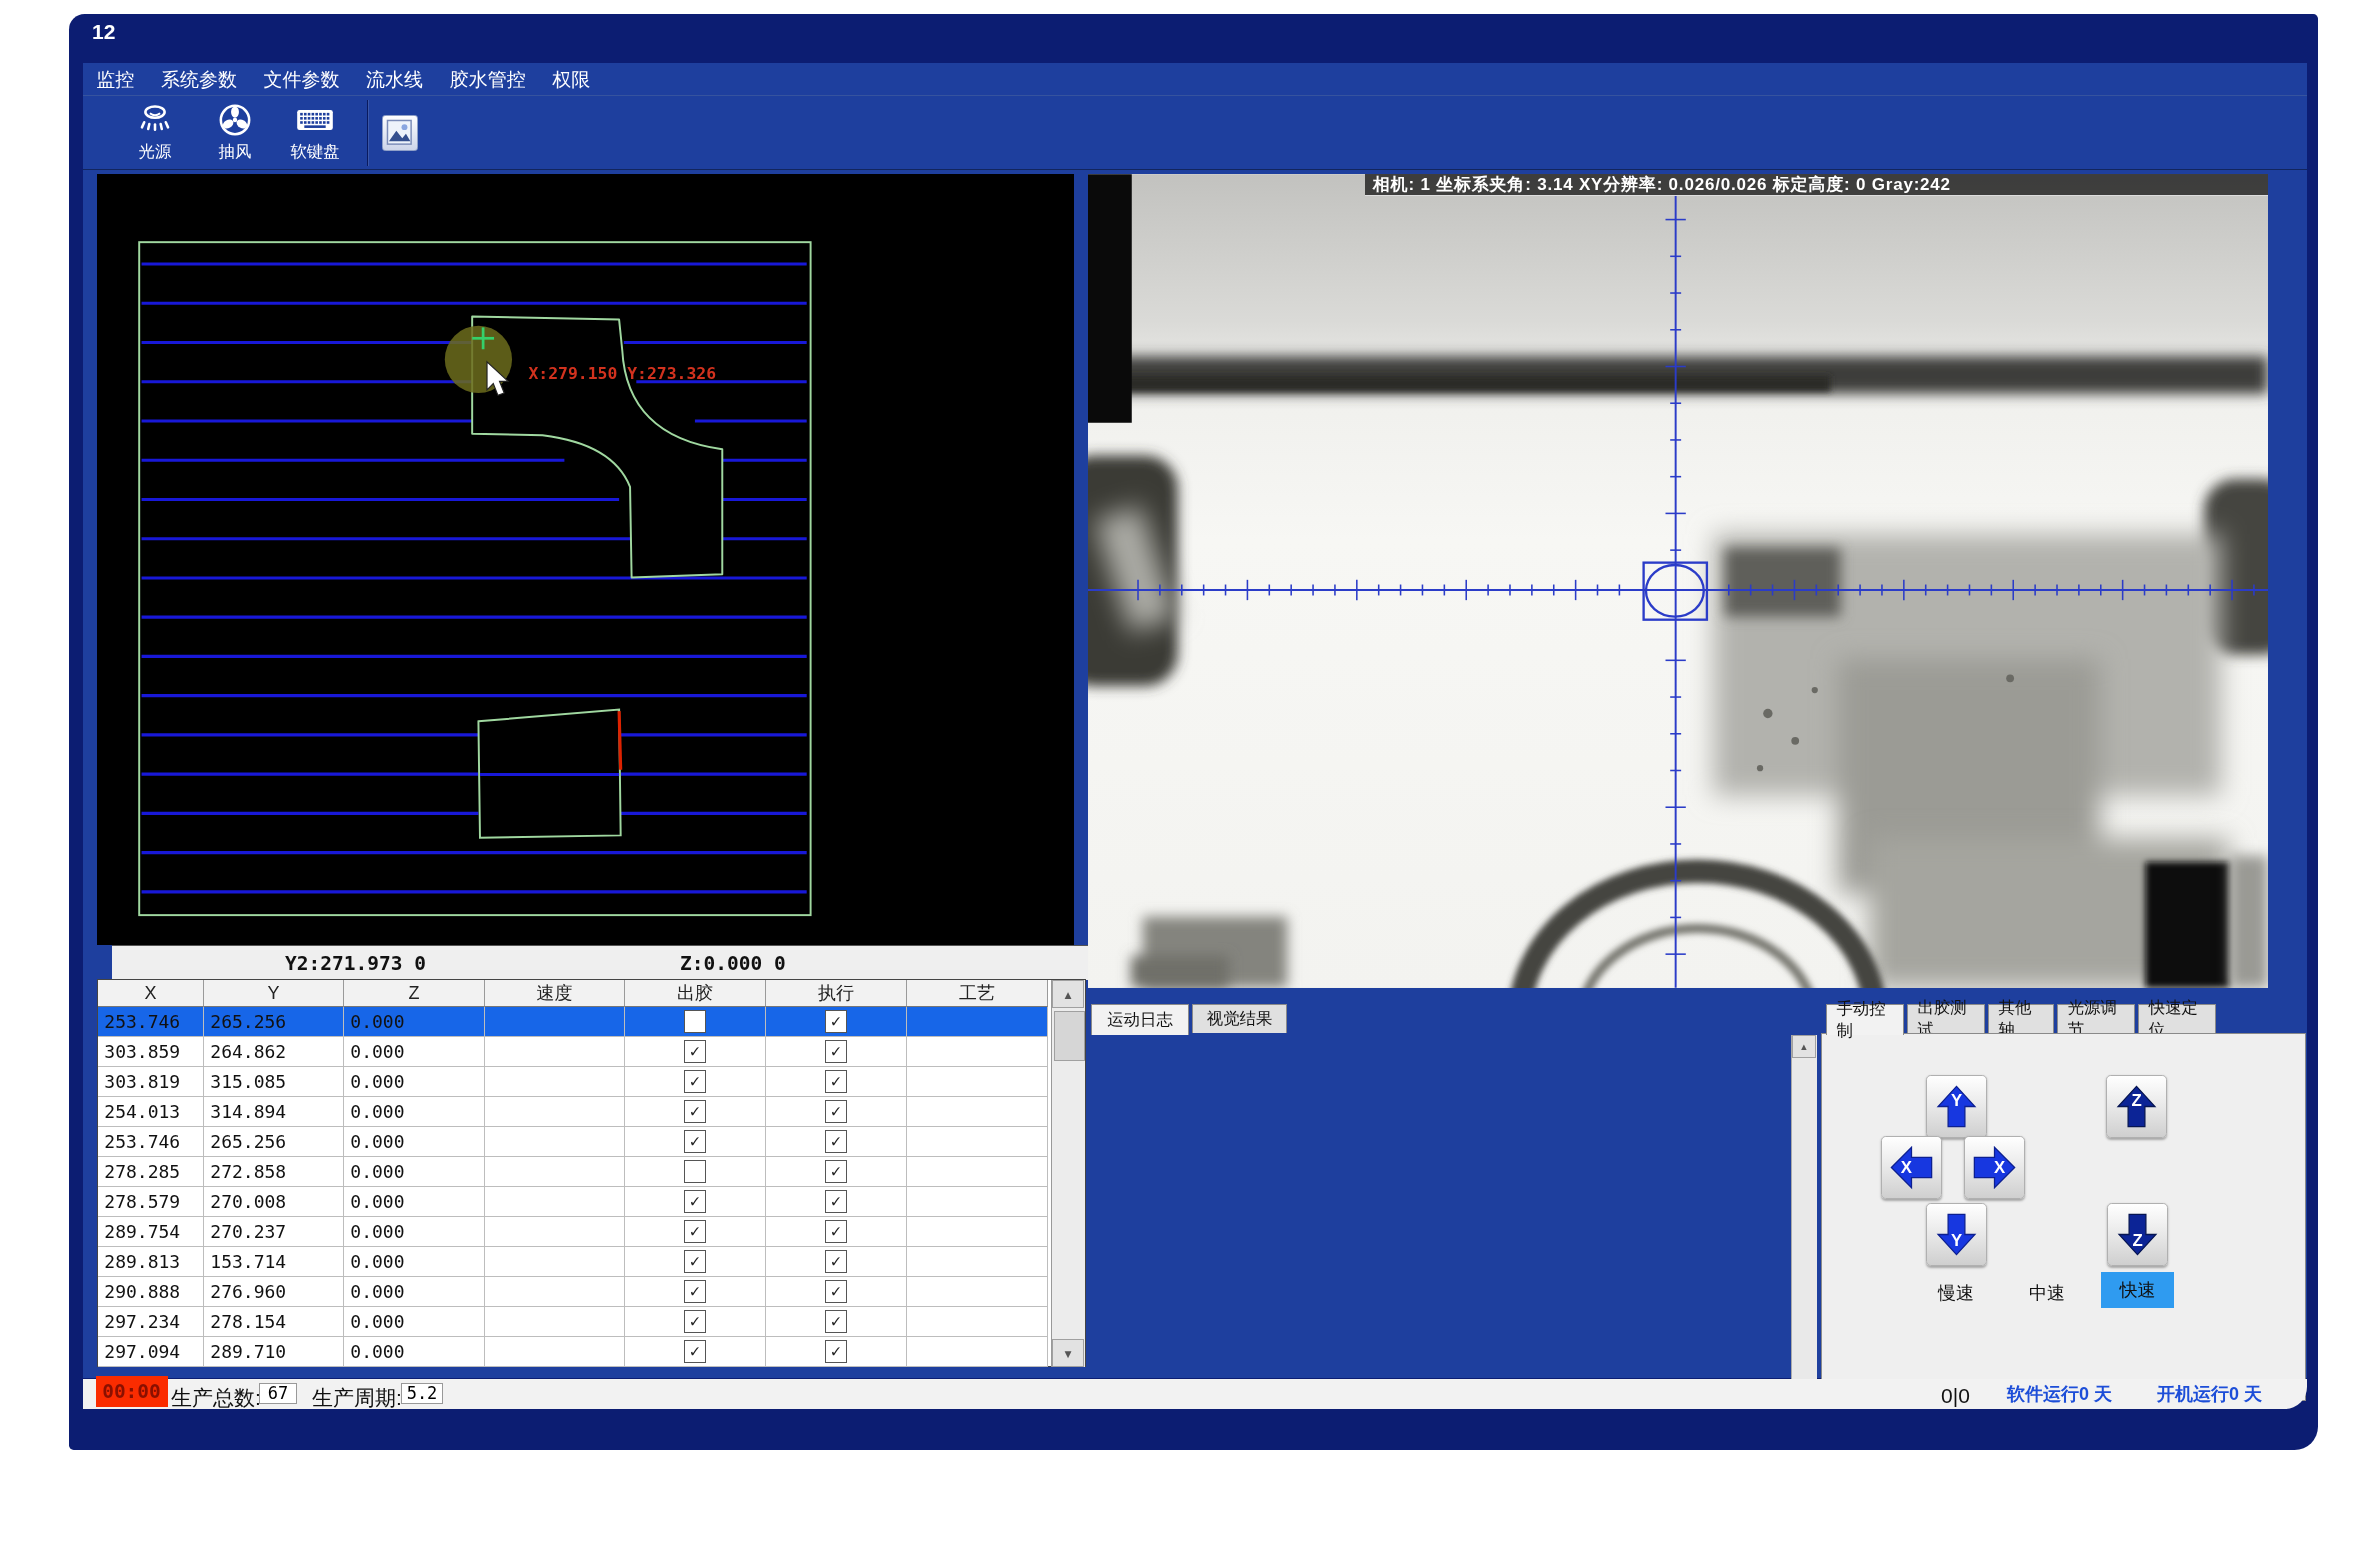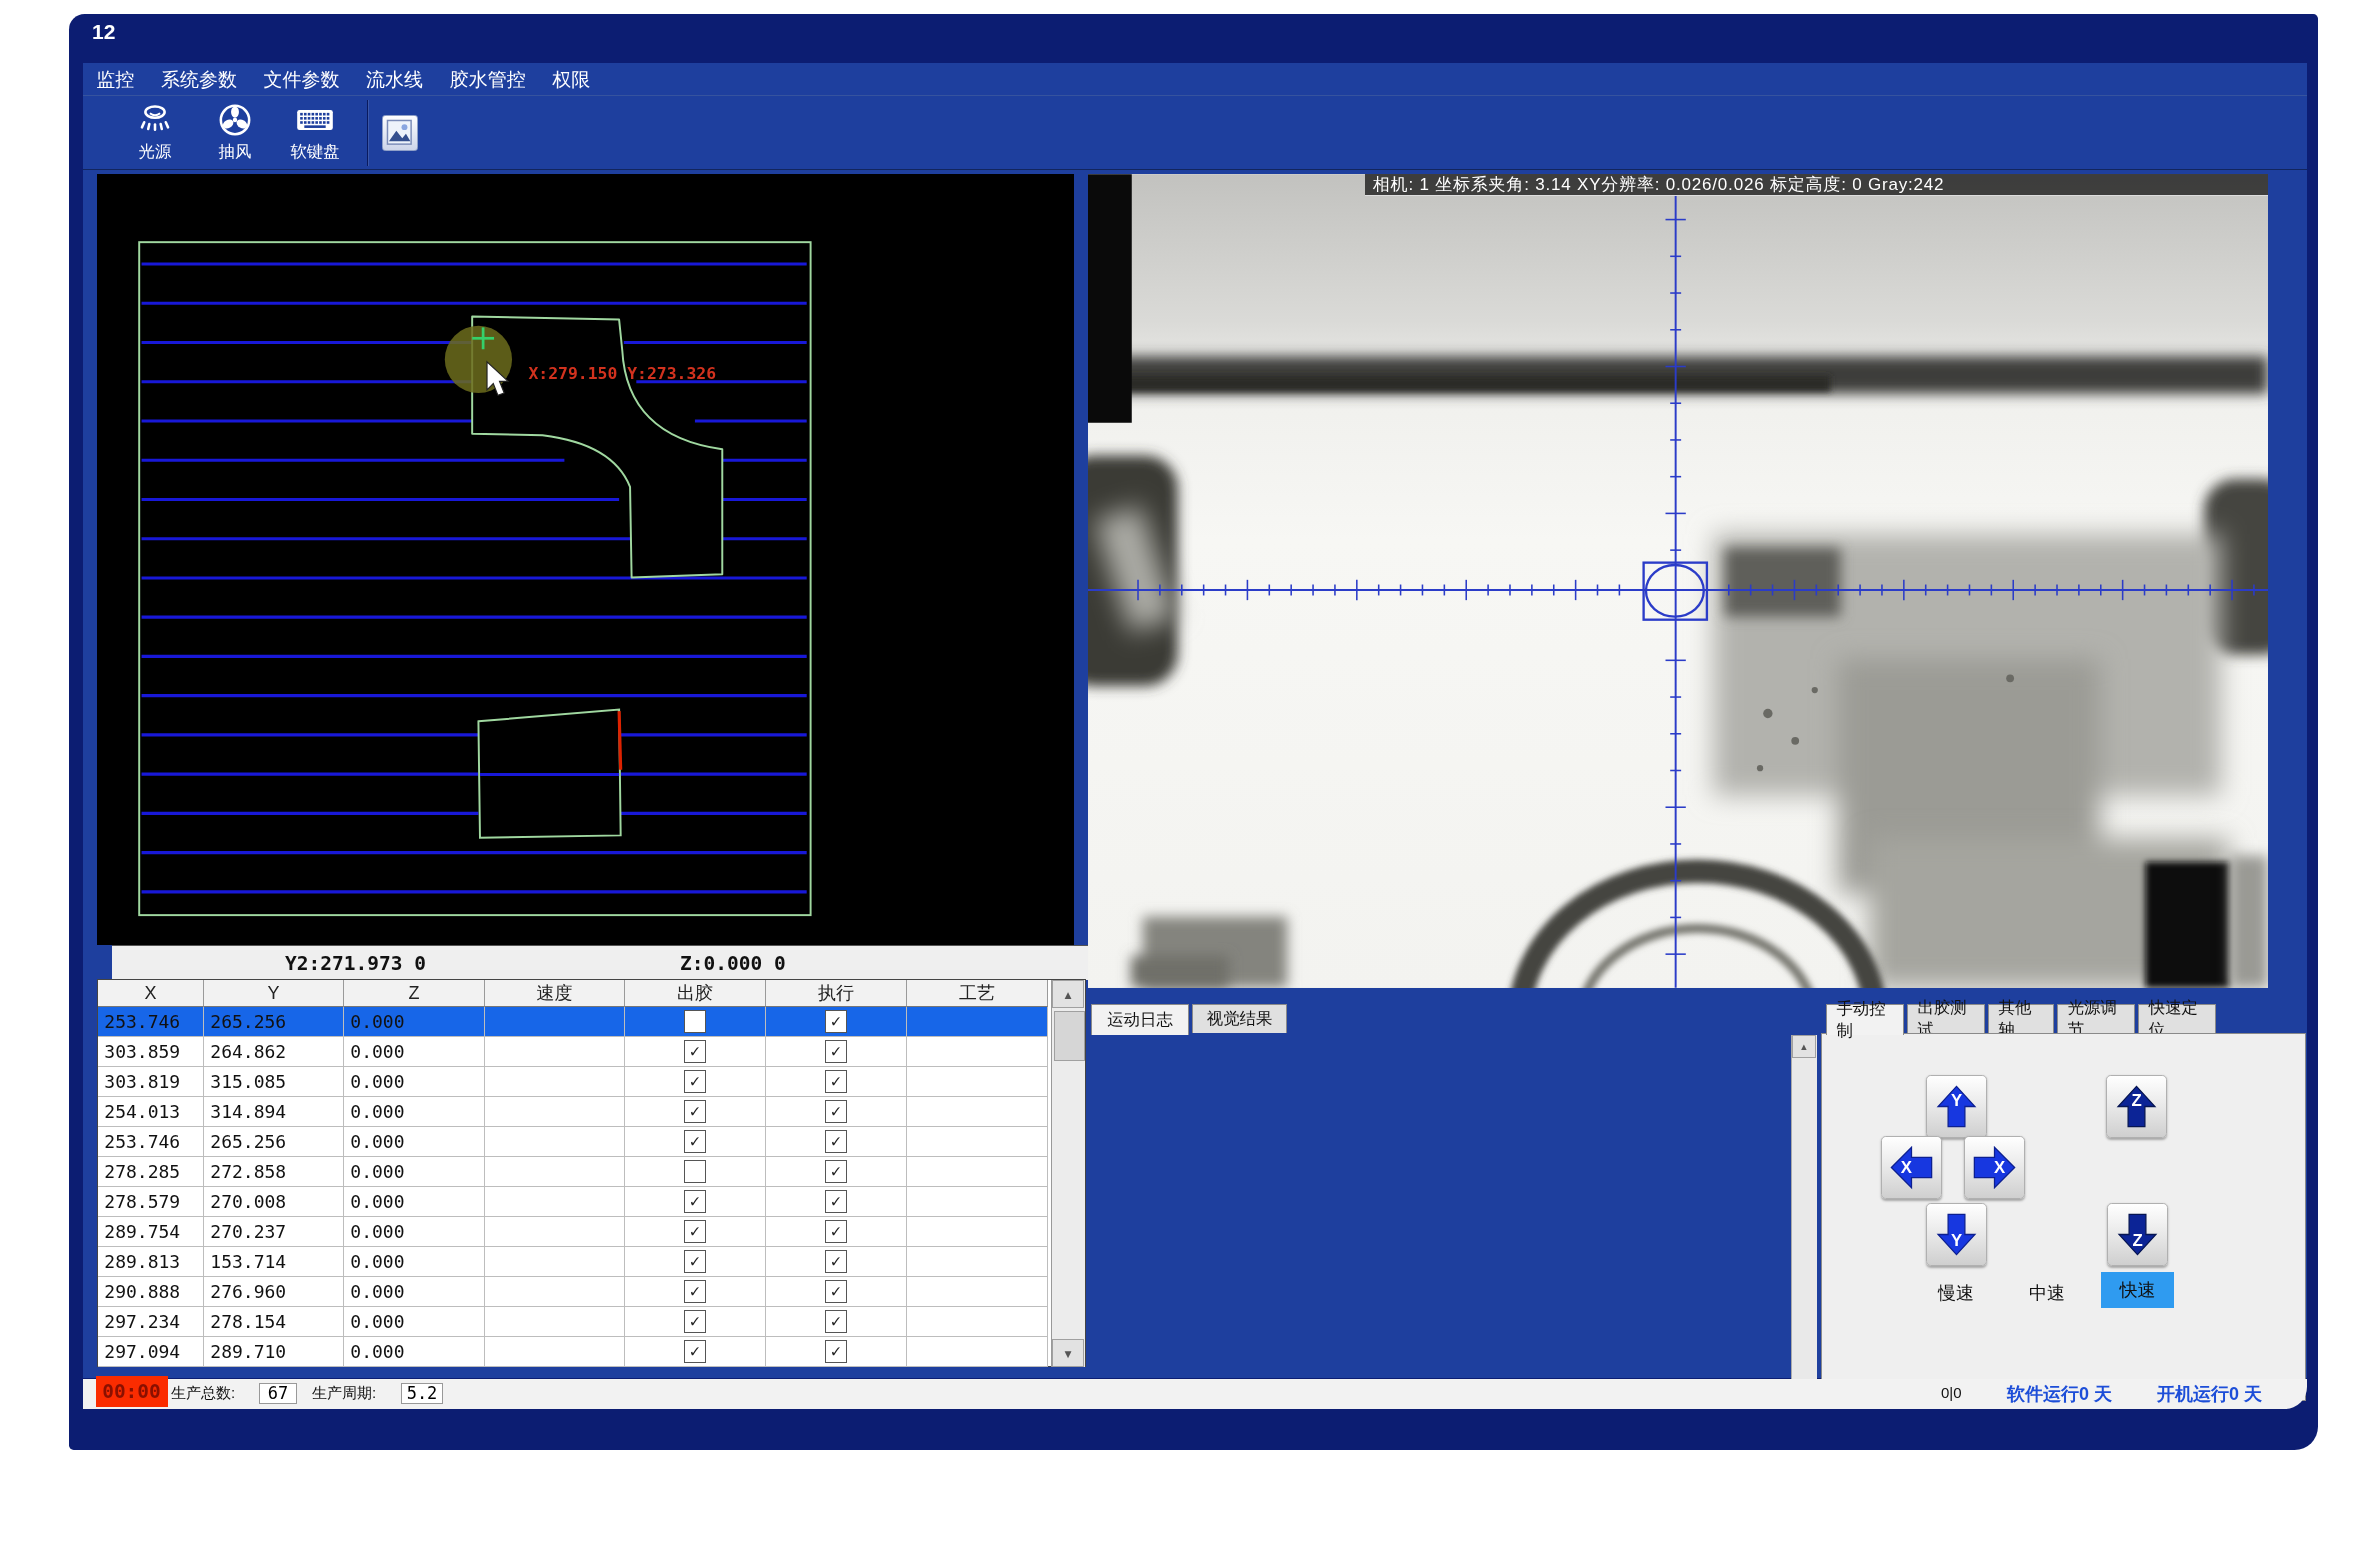--- a/index.html
+++ b/index.html
@@ -20,21 +20,21 @@
   .img-btn svg{width:26.6px;height:26.6px;}
   .mainbg{position:absolute;left:83px;top:170px;width:2224px;height:1208px;background:#1e3f9e;}
 
   
   .cv-panel{position:absolute;left:97px;top:174px;width:977px;height:771px;background:#000;}
   .cv-footer{position:absolute;left:97px;top:945px;width:977px;height:34px;background:#efefef;border-top:1.6px solid #555;margin-left:15px;}
   .cv-footer span{position:absolute;top:5.5px;font-family:"DejaVu Sans Mono",monospace;font-weight:bold;font-size:19.5px;color:#111;}
 
   
   .cam-panel{position:absolute;left:1088px;top:174px;width:1180px;height:814px;background:#e8e8e5;overflow:hidden;}
-  .cam-header{position:absolute;left:277px;top:0;width:903px;height:22px;background:rgba(50,50,50,0.92);border-bottom:1.6px solid #ddd;color:#fff;font-size:17px;font-weight:normal;line-height:22px;padding-left:7.8px;box-sizing:border-box;letter-spacing:0.8px;white-space:nowrap;}
+  .cam-header{position:absolute;left:277px;top:0;width:903px;height:22px;background:rgba(50,50,50,0.92);border-bottom:1.6px solid #ddd;color:#fff;font-size:17px;font-weight:bold;line-height:22px;padding-left:7.8px;box-sizing:border-box;letter-spacing:0.8px;white-space:nowrap;}
 
   
   .tbl{position:absolute;left:97px;top:979px;width:989px;height:388px;background:#fff;border:0.8px solid #444;box-sizing:border-box;}
   .tbl-grid{position:absolute;left:0;top:0;display:grid;grid-template-columns:106px 140px 141px 140px 141px 141px 141px;grid-template-rows:27px repeat(12,30px);}
   .th{background:#f2f2f2;border-right:0.8px solid #9a9a9a;border-bottom:0.8px solid #777;font-size:18px;color:#222;display:flex;align-items:center;justify-content:center;}
   .td{background:#fff;border-right:0.8px solid #bdbdbd;border-bottom:0.8px solid #bdbdbd;font-family:"DejaVu Sans Mono",monospace;font-size:18px;color:#111;display:flex;align-items:center;padding-left:6.3px;box-sizing:border-box;}
   .td.cbx{justify-content:center;padding-left:0;}
   .td.sel{background:#1766e8;}
   .cb{width:20.3px;height:20.3px;background:#fff;border:1.6px solid #555;display:flex;align-items:center;justify-content:center;font-size:17px;color:#222;line-height:1;}
   .scroll{position:absolute;right:0;top:0;width:33px;height:387px;background:#ececec;border-left:0.8px solid #999;}
@@ -55,21 +55,21 @@
   .jog svg{width:47px;height:47px;}
   .arr-xy{fill:#1737e0;stroke:#0c1f90;stroke-width:1.5;}
   .arr-z{fill:#0c2496;stroke:#061552;stroke-width:1.5;}
   .arr-t{fill:#fff;font-size:20px;font-weight:bold;text-anchor:middle;font-family:"Liberation Sans",sans-serif;}
   .speed{position:absolute;font-size:18px;color:#111;}
   .speed.active{background:#2f9bf0;width:73px;height:36px;display:flex;align-items:center;justify-content:center;}
 
   
   .statusbar{position:absolute;left:83px;top:1379px;width:2224px;height:30px;background:#f2f2f2;border-bottom-right-radius:22px;}
   .timer{position:absolute;left:12.5px;top:-3.1px;width:72px;height:31px;background:#fb2c00;color:#8a1000;font-weight:bold;font-size:19.5px;display:flex;align-items:center;justify-content:center;font-family:"DejaVu Sans Mono",monospace;}
-  .sb-label{position:absolute;top:4.7px;font-size:15px;color:#111;}
+  .sb-label{position:absolute;top:4.7px;font-size:21px;color:#111;}
   .sb-box{position:absolute;top:3.9px;height:21px;background:#fff;border:0.8px solid #999;box-sizing:border-box;font-family:"DejaVu Sans Mono",monospace;font-size:17px;display:flex;align-items:center;justify-content:center;}
   .sb-blue{position:absolute;top:3.1px;font-size:18px;font-weight:bold;color:#1d4ed8;}
 </style>
 </head>
 <body>
 
 <div class="page">
   <div class="win"></div>
   <div class="win-title">12</div>
 

